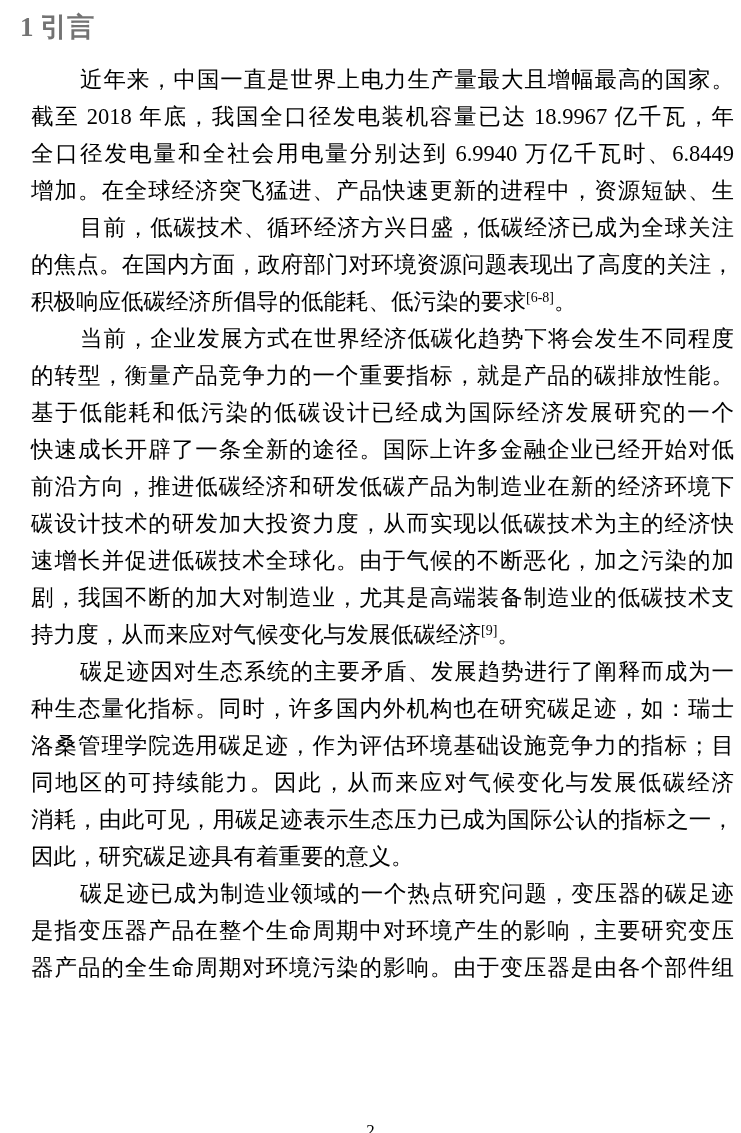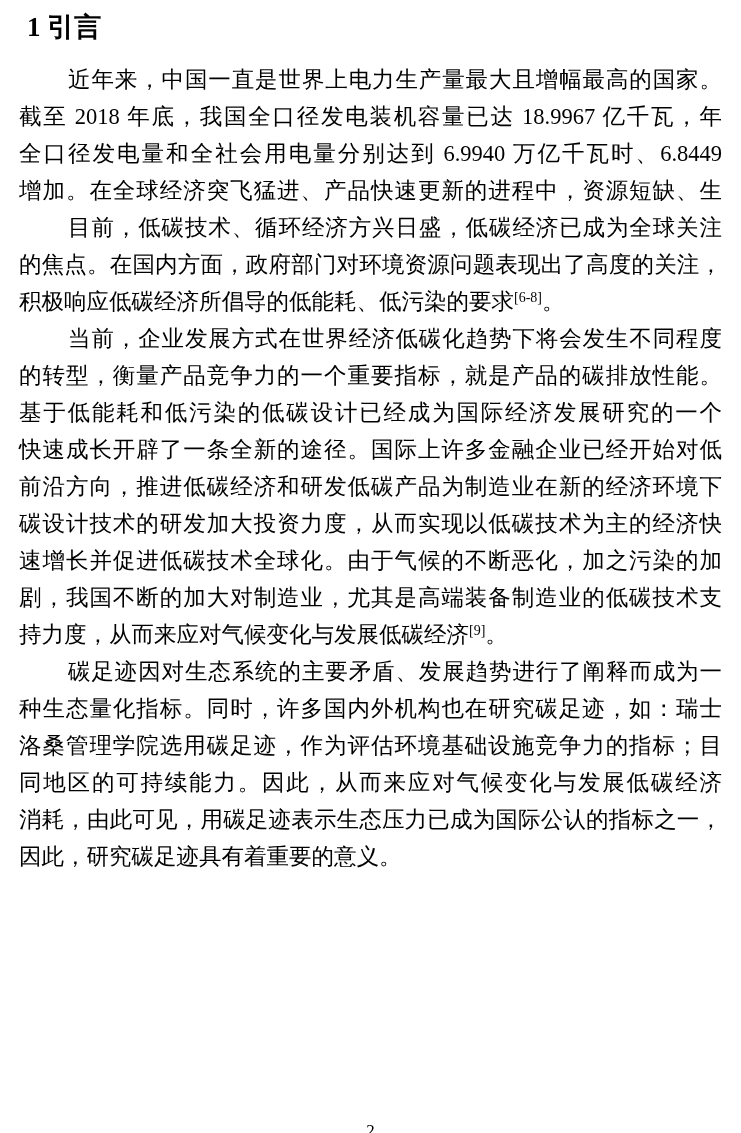--- a/index.html
+++ b/index.html
@@ -10,29 +10,30 @@
     overflow: hidden;
   }
   .page {
     position: relative;
     width: 741px; height: 1133px;
     box-sizing: border-box;
     padding: 0 19px;
     background: #ffffff;
   }
   .section-heading {
-    margin: 12px 0 0 8px;
+    margin: 12px 0 0 1px;
     font-size: 27px;
     line-height: 30px;
     font-weight: bold;
-    color: #000000;
+    color: #737373;
   }
   .textbody {
     margin-top: 19px;
     width: 703px;
+    margin-left: 12px;
   }
   .para { margin: 0; padding: 0; }
   .line {
     font-size: 22.5px;
     line-height: 37px;
     height: 37px;
     text-align: justify;
     white-space: normal;
   }
   .line.fill { text-align-last: justify; }
@@ -81,16 +82,21 @@
         <div class="line"><span>持力度，从而来应对气候变化与发展低碳经济</span><sup>[9]</sup><span>。</span></div>
       </div>
       <div class="para">
         <div class="line fill indent"><span>碳足迹因对生态系统的主要矛盾、发展趋势进行了阐释而成为一</span></div>
         <div class="line fill"><span>种生态量化指标。同时，许多国内外机构也在研究碳足迹，如：瑞士</span></div>
         <div class="line fill"><span>洛桑管理学院选用碳足迹，作为评估环境基础设施竞争力的指标；目</span></div>
         <div class="line fill"><span>同地区的可持续能力。因此，从而来应对气候变化与发展低碳经济</span></div>
         <div class="line fill"><span>消耗，由此可见，用碳足迹表示生态压力已成为国际公认的指标之一，</span></div>
         <div class="line"><span>因此，研究碳足迹具有着重要的意义。</span></div>
       </div>
+      <div class="para">
+        <div class="line fill indent"><span>碳足迹已成为制造业领域的一个热点研究问题，变压器的碳足迹</span></div>
+        <div class="line fill"><span>是指变压器产品在整个生命周期中对环境产生的影响，主要研究变压</span></div>
+        <div class="line fill"><span>器产品的全生命周期对环境污染的影响。由于变压器是由各个部件组</span></div>
+      </div>
     </div>
 
   <div class="pagenum">2</div>
 </div>
 
 </body></html>

